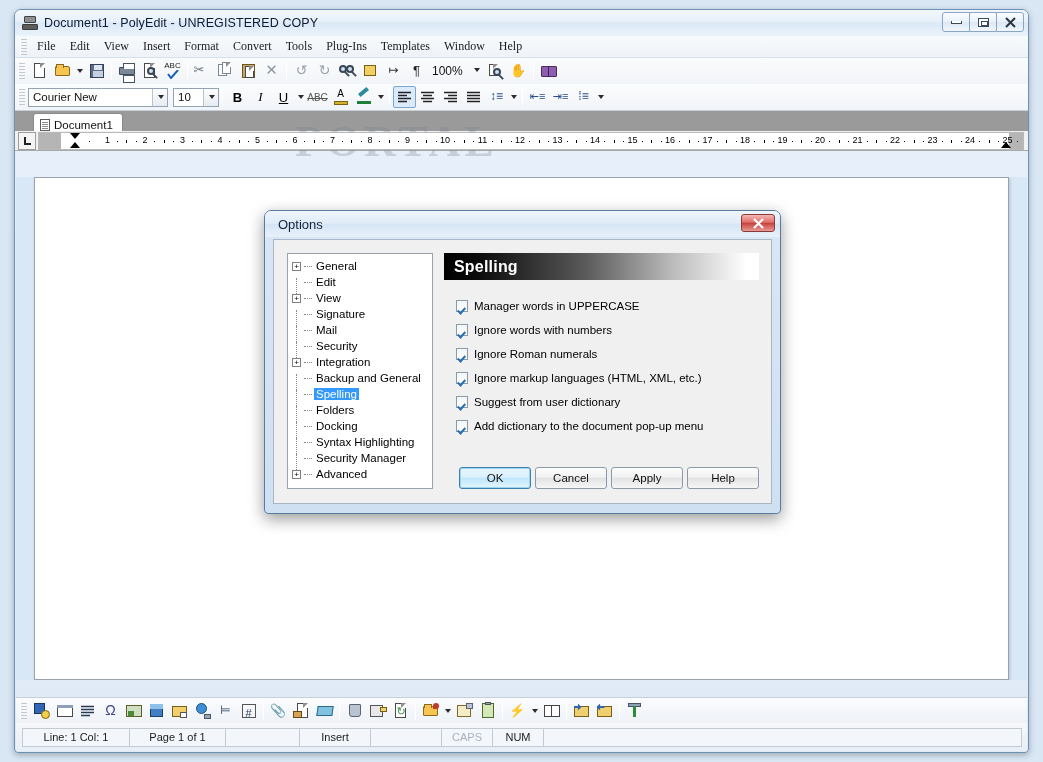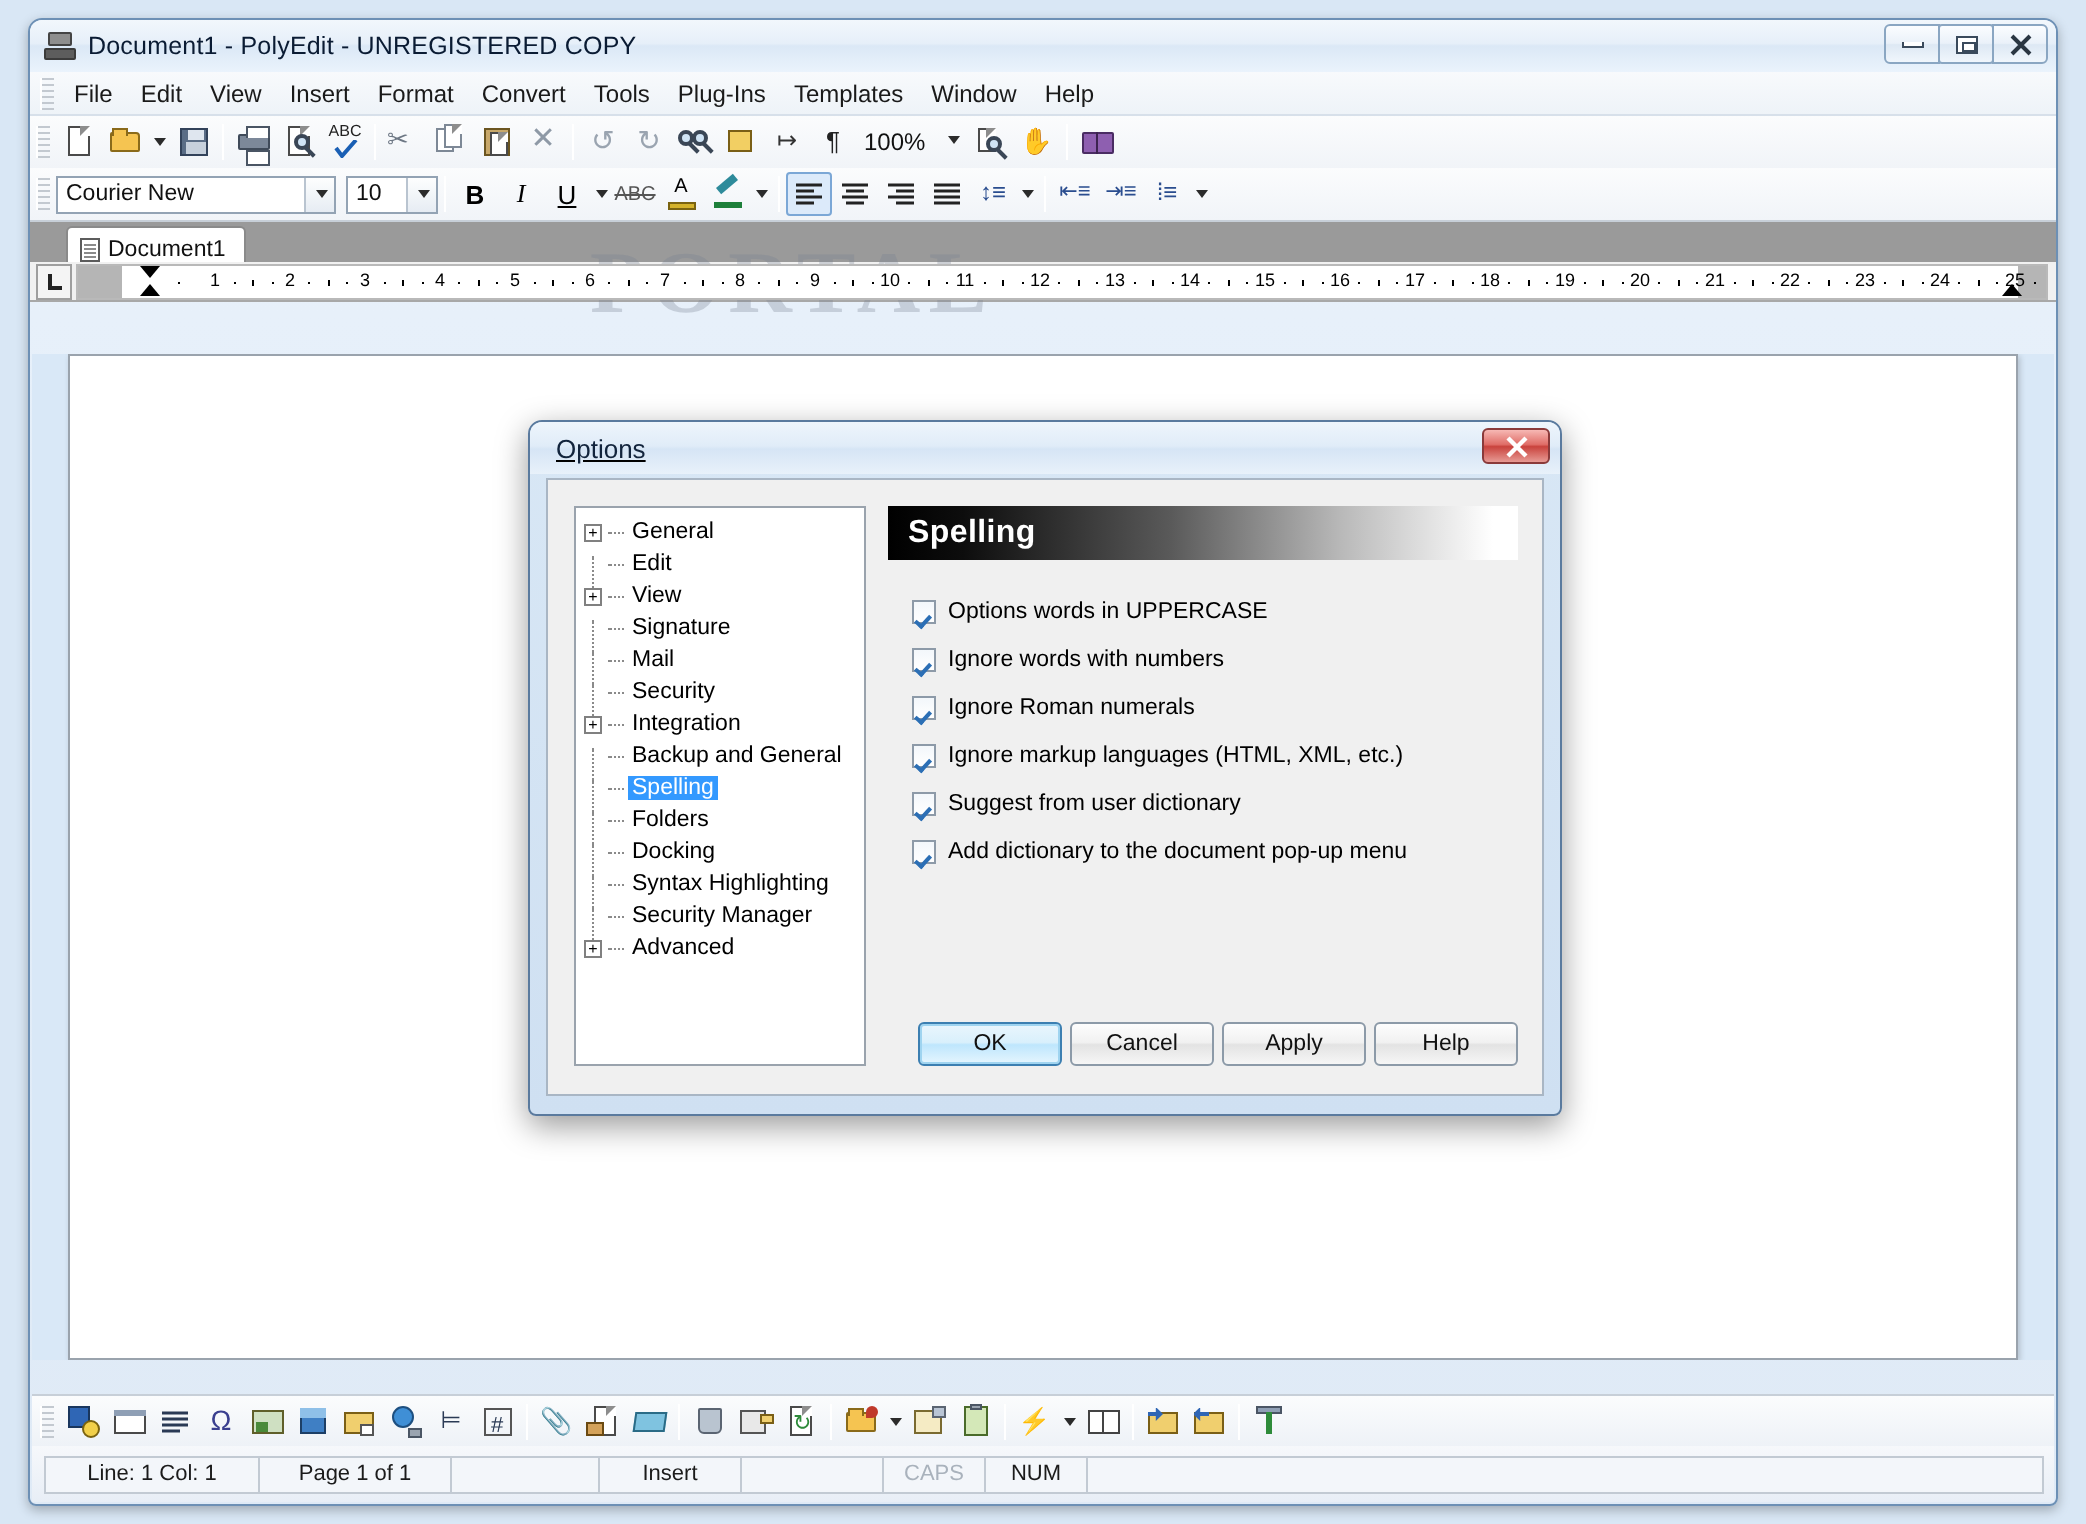--- a/index.html
+++ b/index.html
@@ -64,20 +64,21 @@
     border-bottom: 1px solid #d7e0ea;
     padding-left: 4px;
   }
   .grip { width: 7px; height: 16px; margin: 0 3px 0 1px; flex:none;
     background: repeating-linear-gradient(to bottom, #c3c9d0 0 1px, transparent 1px 3px);
     border-left: 1px solid #fff;
   }
   .menu-item {
     font-size: 12px; color: #1a1a1a; padding: 2px 7px; cursor: default;
     white-space: nowrap;
+    font-family: Liberation Serif, serif;
   }
   
   .toolbar {
     height: 26px; display:flex; align-items:center;
     background: linear-gradient(to bottom,#fbfcfd 0%,#f1f4f8 100%);
     padding-left: 2px; position:relative;
   }
   .toolbar.second { height: 27px; border-bottom:1px solid #c7cfd8;}
   .tbtn {
     width: 23px; height: 22px; display:flex; align-items:center; justify-content:center;
@@ -184,25 +185,24 @@
     display:flex;align-items:center;padding:4px 6px;gap:0;
   }
   .scell{
     height:19px; border:1px solid #c2cad3; background:#f3f6fa;
     display:flex;align-items:center;justify-content:center;
     font-size:11px;color:#1b1b1b; margin-right:-1px;
   }
   .scell.dim{color:#a9b2bc;}
   
   .dialog{
-    position:absolute; left:249px; top:200px; width:517px; height:348px;
+    position:absolute; left:249px; top:200px; width:517px; height:304px;
     background:linear-gradient(to bottom,#d8e7f5 0%,#cfe0f2 100%);
     border:1px solid #5a7a9e; border-radius:7px 7px 4px 4px;
     box-shadow:0 5px 16px rgba(0,0,0,.40);
-    text-decoration:underline;
   }
   .dlg-title{
     height:26px; display:flex;align-items:center; padding-left:13px;
     background:linear-gradient(to bottom,#eef5fc 0%,#e0ecf8 46%,#d6e5f5 52%,#e8f1fa 100%);
     border-radius:6px 6px 0 0; position:relative;
     font-size:13px; color:#12243c;
   }
   .dlg-close{
     position:absolute; right:5px; top:3px; width:34px; height:18px;
     border:1px solid #8a3a3a; border-radius:3px;
@@ -908,21 +908,21 @@
             <span class="dash"></span>
             <span class="lbl">Advanced</span>
           </div>
         </div>
 
       <div class="right-pane">
         <div class="section-hdr">Spelling</div>
         <div class="chk-list" id="chk-list">
             <label class="chk-row">
               <span class="chk-box"></span>
-              <span>Options words in UPPERCASE</span>
+              <span>Manager words in UPPERCASE</span>
             </label>
             <label class="chk-row">
               <span class="chk-box"></span>
               <span>Ignore words with numbers</span>
             </label>
             <label class="chk-row">
               <span class="chk-box"></span>
               <span>Ignore Roman numerals</span>
             </label>
             <label class="chk-row">

